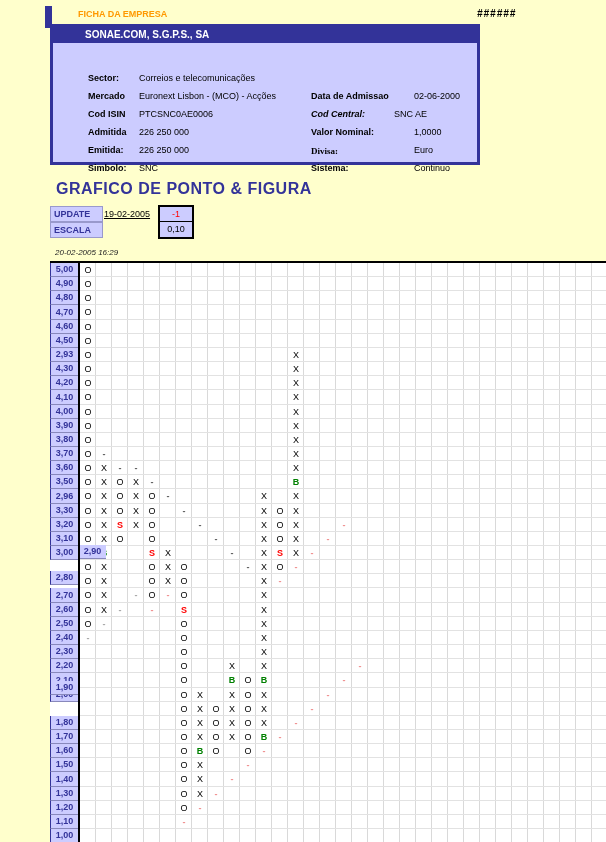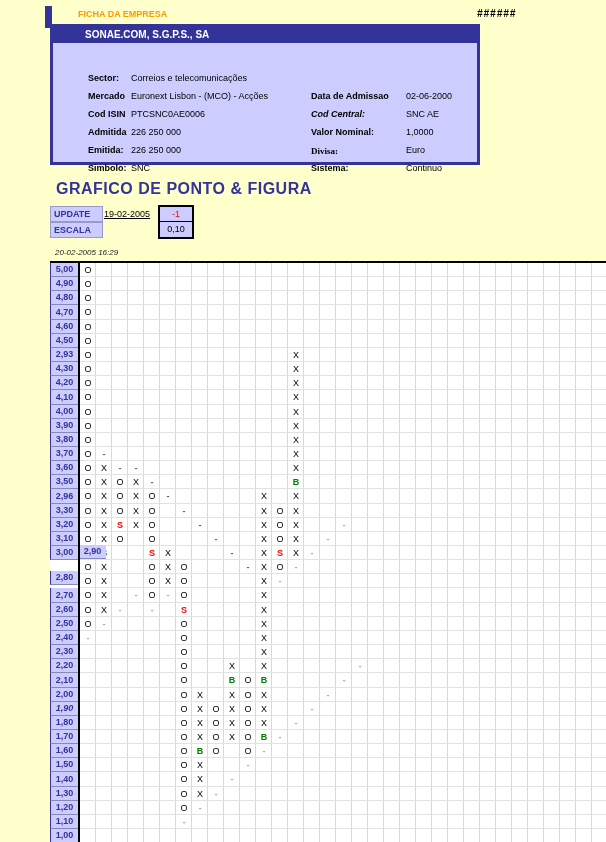--- a/index.html
+++ b/index.html
@@ -11,21 +11,21 @@
   .abs { position:absolute; }
 
   
   #corner-bar { left:45px; top:6px; width:7px; height:22px; background:#333399; }
   #ficha { left:78px; top:9px; font-size:9px; font-weight:bold; color:#FF9900; }
   #hashes { left:477px; top:8px; font-size:10px; font-weight:bold; font-style:italic; letter-spacing:1px; }
 
   #company-box { left:50px; top:24px; width:430px; height:141px; background:#CCCCFF; border:3px solid #333399; }
   #company-title { position:absolute; left:0; top:0; right:0; height:16px; background:#333399; color:#fff; font-size:10px; font-weight:bold; padding:2px 0 0 32px; }
   .info-label  { position:absolute; font-size:9px; font-weight:bold; white-space:nowrap; }
-  .info-value  { position:absolute; font-size:9px; white-space:nowrap; }
+  .info-value  { position:absolute; font-size:9px; white-space:nowrap;margin-left:8px; }
 
   #section-title { left:56px; top:180px; font-size:16px; font-weight:bold; color:#333399; letter-spacing:0.5px; }
 
   .param-label { left:50px; width:53px; height:16px; background:#CCCCFF; color:#333399; font-size:9px; font-weight:bold; padding:2px 0 0 3px; border:1px solid #9999cc; }
   #update-label { top:206px; }
   #escala-label { top:222px; }
   #update-date { left:104px; top:209px; font-size:9px; text-decoration:underline; }
   #param-box { left:158px; top:205px; width:36px; height:34px; border:2px solid #000; background:#CCCCFF; }
   #param-box .cell { width:100%; height:15px; font-size:9px; text-align:center; padding-top:2px; }
   #param-box .cell.top { border-bottom:1px solid #000; color:#FF0000; }
@@ -64,21 +64,21 @@
   <div id="company-rows">
       <div class="info-label" style="left: 35px; top: 46px;">Sector:</div>
       <div class="info-value" style="left: 78px; top: 46px;">Correios e telecomunicações</div>
       <div class="info-label" style="left: 35px; top: 64px;">Mercado</div>
       <div class="info-value" style="left: 78px; top: 64px;">Euronext Lisbon - (MCO) - Acções</div>
       <div class="info-label" style="left: 258px; top: 64px;">Data de Admissao</div>
       <div class="info-value" style="left: 353px; top: 64px;">02-06-2000</div>
       <div class="info-label" style="left: 35px; top: 82px;">Cod ISIN</div>
       <div class="info-value" style="left: 78px; top: 82px;">PTCSNC0AE0006</div>
       <div class="info-label" style="left: 258px; top: 82px; font-style: italic;">Cod Central:</div>
-      <div class="info-value" style="left: 353px; top: 82px; text-align: center;">SNC AE</div>
+      <div class="info-value" style="left: 333px; top: 82px; text-align: center;">SNC AE</div>
       <div class="info-label" style="left: 35px; top: 100px;">Admitida</div>
       <div class="info-value" style="left: 78px; top: 100px;">226 250 000</div>
       <div class="info-label" style="left: 258px; top: 100px;">Valor Nominal:</div>
       <div class="info-value" style="left: 353px; top: 100px;">1,0000</div>
       <div class="info-label" style="left: 35px; top: 118px;">Emitida:</div>
       <div class="info-value" style="left: 78px; top: 118px;">226 250 000</div>
       <div class="info-label" style="left: 258px; top: 119px; font-family: Liberation Serif, serif;">Divisa:</div>
       <div class="info-value" style="left: 353px; top: 118px;">Euro</div>
       <div class="info-label" style="left: 35px; top: 136px;">Simbolo:</div>
       <div class="info-value" style="left: 78px; top: 136px;">SNC</div>
@@ -168,21 +168,21 @@
       <div class="rowlabel" style="top: 284px; height: 14px; line-height: 13px; margin-left: 28px;">2,90</div>
       <div class="rowlabel" style="top: 310px; height: 14px; line-height: 13px;">2,80</div>
       <div class="rowlabel" style="top: 327px; height: 15px; line-height: 14px;">2,70</div>
       <div class="rowlabel" style="top: 342px; height: 14px; line-height: 13px;">2,60</div>
       <div class="rowlabel" style="top: 356px; height: 14px; line-height: 13px;">2,50</div>
       <div class="rowlabel" style="top: 370px; height: 14px; line-height: 13px;">2,40</div>
       <div class="rowlabel" style="top: 384px; height: 14px; line-height: 13px;">2,30</div>
       <div class="rowlabel" style="top: 398px; height: 14px; line-height: 13px;">2,20</div>
       <div class="rowlabel" style="top: 412px; height: 15px; line-height: 14px;">2,10</div>
       <div class="rowlabel" style="top: 427px; height: 14px; line-height: 13px;">2,00</div>
-      <div class="rowlabel" style="top: 441px; height: 14px; line-height: 13px; font-style: italic;">1,90</div>
+      <div class="rowlabel" style="top: 420px; height: 14px; line-height: 13px;">1,90</div>
       <div class="rowlabel" style="top: 455px; height: 14px; line-height: 13px;">1,80</div>
       <div class="rowlabel" style="top: 469px; height: 14px; line-height: 13px;">1,70</div>
       <div class="rowlabel" style="top: 483px; height: 14px; line-height: 13px;">1,60</div>
       <div class="rowlabel" style="top: 497px; height: 14px; line-height: 13px;">1,50</div>
       <div class="rowlabel" style="top: 511px; height: 15px; line-height: 14px;">1,40</div>
       <div class="rowlabel" style="top: 526px; height: 14px; line-height: 13px;">1,30</div>
       <div class="rowlabel" style="top: 540px; height: 14px; line-height: 13px;">1,20</div>
       <div class="rowlabel" style="top: 554px; height: 14px; line-height: 13px;">1,10</div>
       <div class="rowlabel" style="top: 568px; height: 14px; line-height: 13px;">1,00</div>
     </div>

